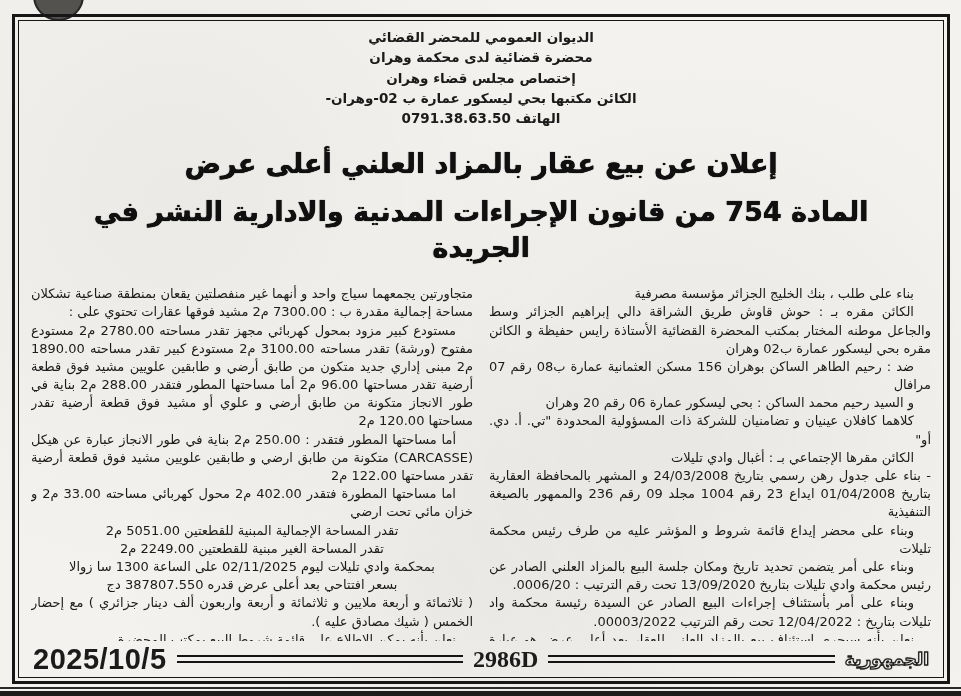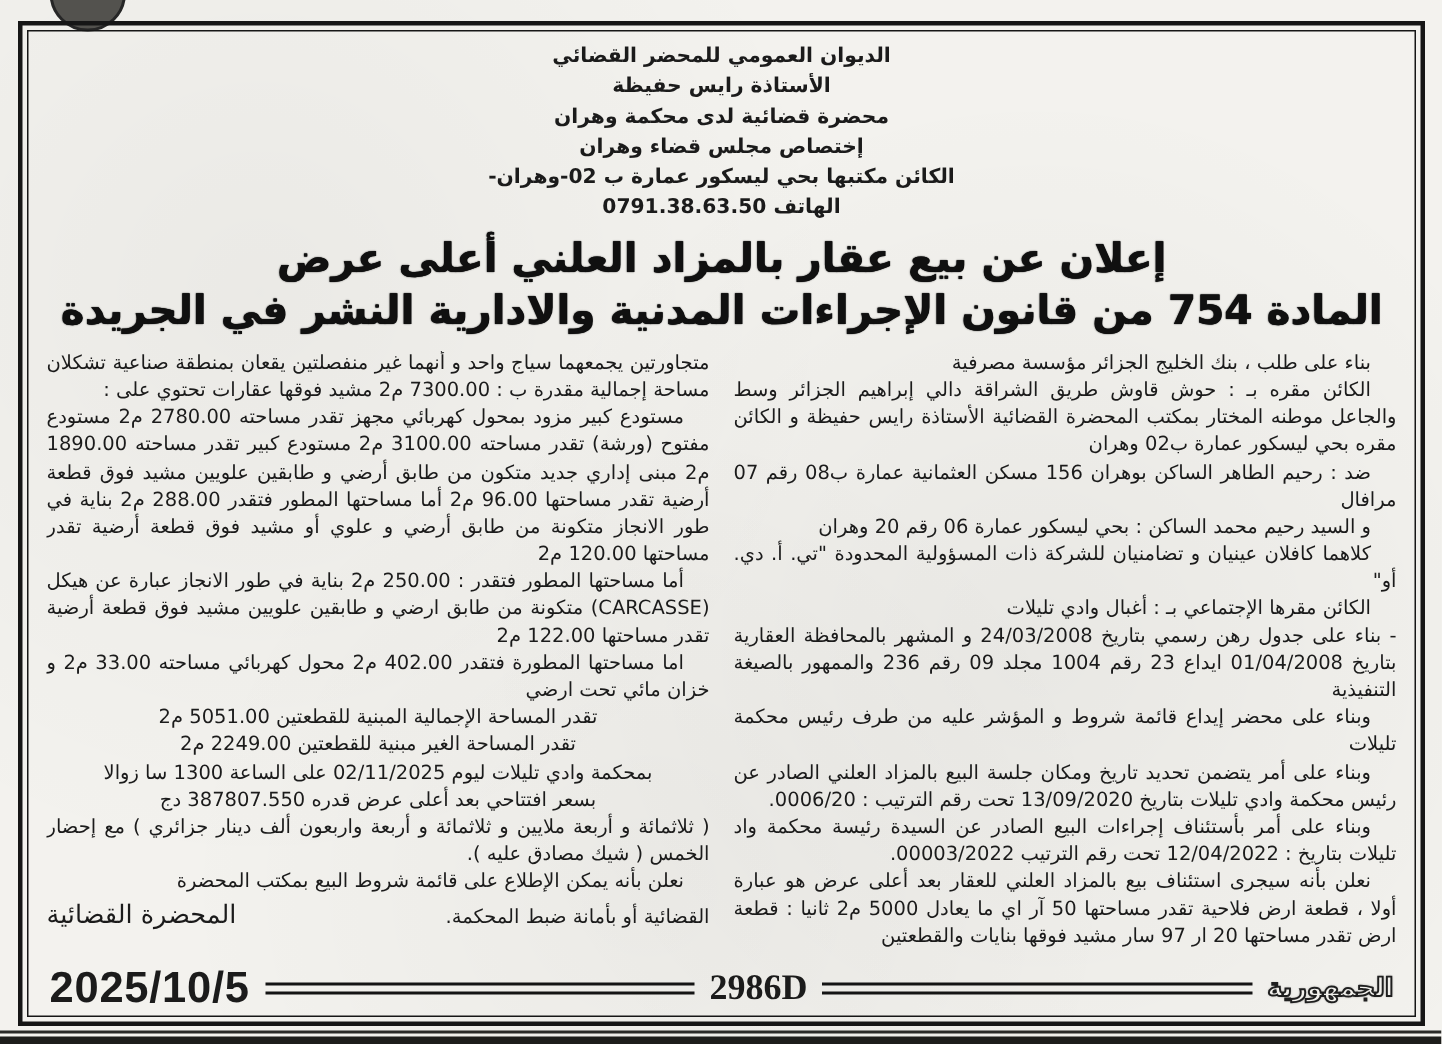--- a/index.html
+++ b/index.html
@@ -14,21 +14,21 @@
   }
   .punch{position:absolute;left:33px;top:-30px;width:47px;height:47px;border-radius:50%;
     background:#53524e;border:2px solid #262626;}
   .frame{position:absolute;left:12px;top:14px;width:938px;height:670px;box-sizing:border-box;
     border:3px solid #161616;padding:3px;}
   .frame-inner{border:1px solid #161616;height:100%;box-sizing:border-box;
     display:flex;flex-direction:column;padding:4px 12px 2px;}
   .office{ text-align:center;font-weight:bold;font-size:13.5px;line-height:1.5;margin:2px 0 4px;}
   .office .hline{margin:0;}
   .title-block{text-align:center;margin:2px 0 8px;}
-  .title-line{margin:0;font-weight:900;font-size:27px;line-height:1.32;color:#101010;
+  .title-line{margin:12px;font-weight:900;font-size:27px;line-height:1.32;color:#101010;
     text-shadow:0 0 1px #101010, 0.4px 0 0 #101010;}
   .cols{display:flex;gap:16px;flex:1;align-items:flex-start;overflow:hidden;}
   .col{width:50%;font-size:13px;line-height:1.4;}
   .para{margin:0;text-align:justify;text-indent:17px;}
   .para.flush{text-indent:0;}
   .para.center{text-align:center;text-indent:0;}
   .sig-row{display:flex;justify-content:space-between;align-items:baseline;margin-top:1px;}
   .closing{font-size:13px;}
   .signature{font-weight:normal;font-size:17px;white-space:nowrap;}
   .footer{display:flex;align-items:center;gap:10px;height:32px;padding:0 2px;margin-top:2px;}
@@ -43,21 +43,20 @@
 </head>
 <body>
 
 <div class="punch"></div>
 
 <div class="frame">
   <div class="frame-inner">
 
     <div class="office">
         <p class="hline">الديوان العمومي للمحضر القضائي</p>
-        <p class="hline">الأستاذة رايس حفيظة</p>
         <p class="hline">محضرة قضائية لدى محكمة وهران</p>
         <p class="hline">إختصاص مجلس قضاء وهران</p>
         <p class="hline">الكائن مكتبها بحي ليسكور عمارة ب 02-وهران-</p>
         <p class="hline">الهاتف 0791.38.63.50</p>
       </div>
 
     <div class="title-block">
       <p class="title-line">إعلان عن بيع عقار بالمزاد العلني أعلى عرض</p>
       <p class="title-line">المادة 754 من قانون الإجراءات المدنية والادارية النشر في الجريدة</p>
     </div>

